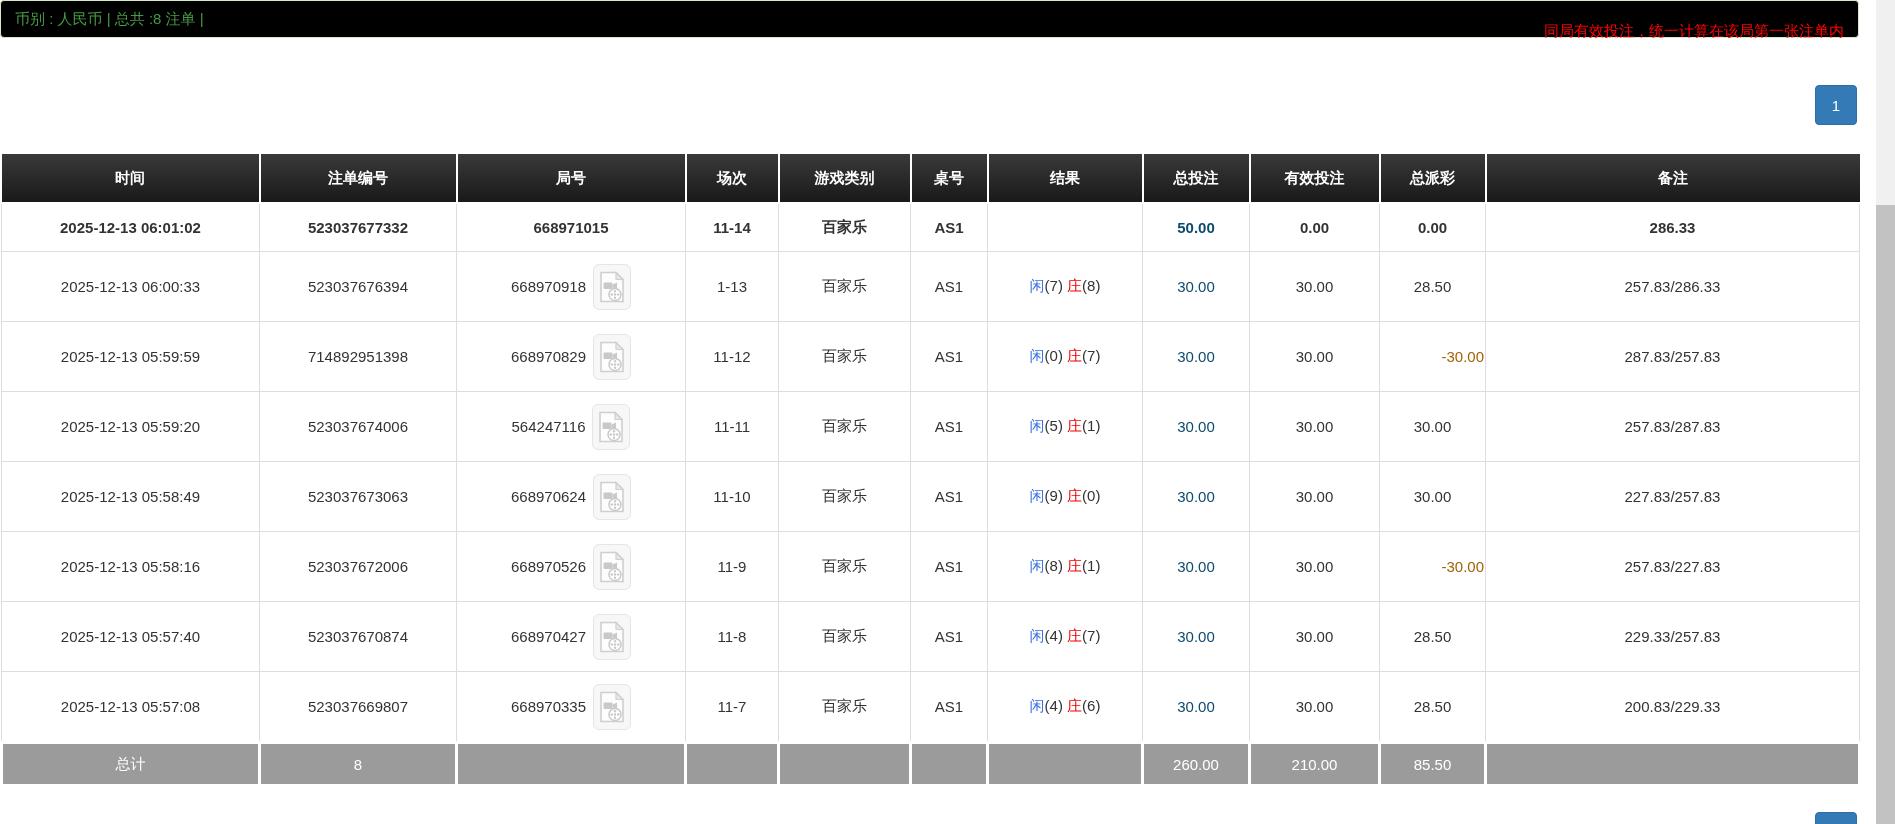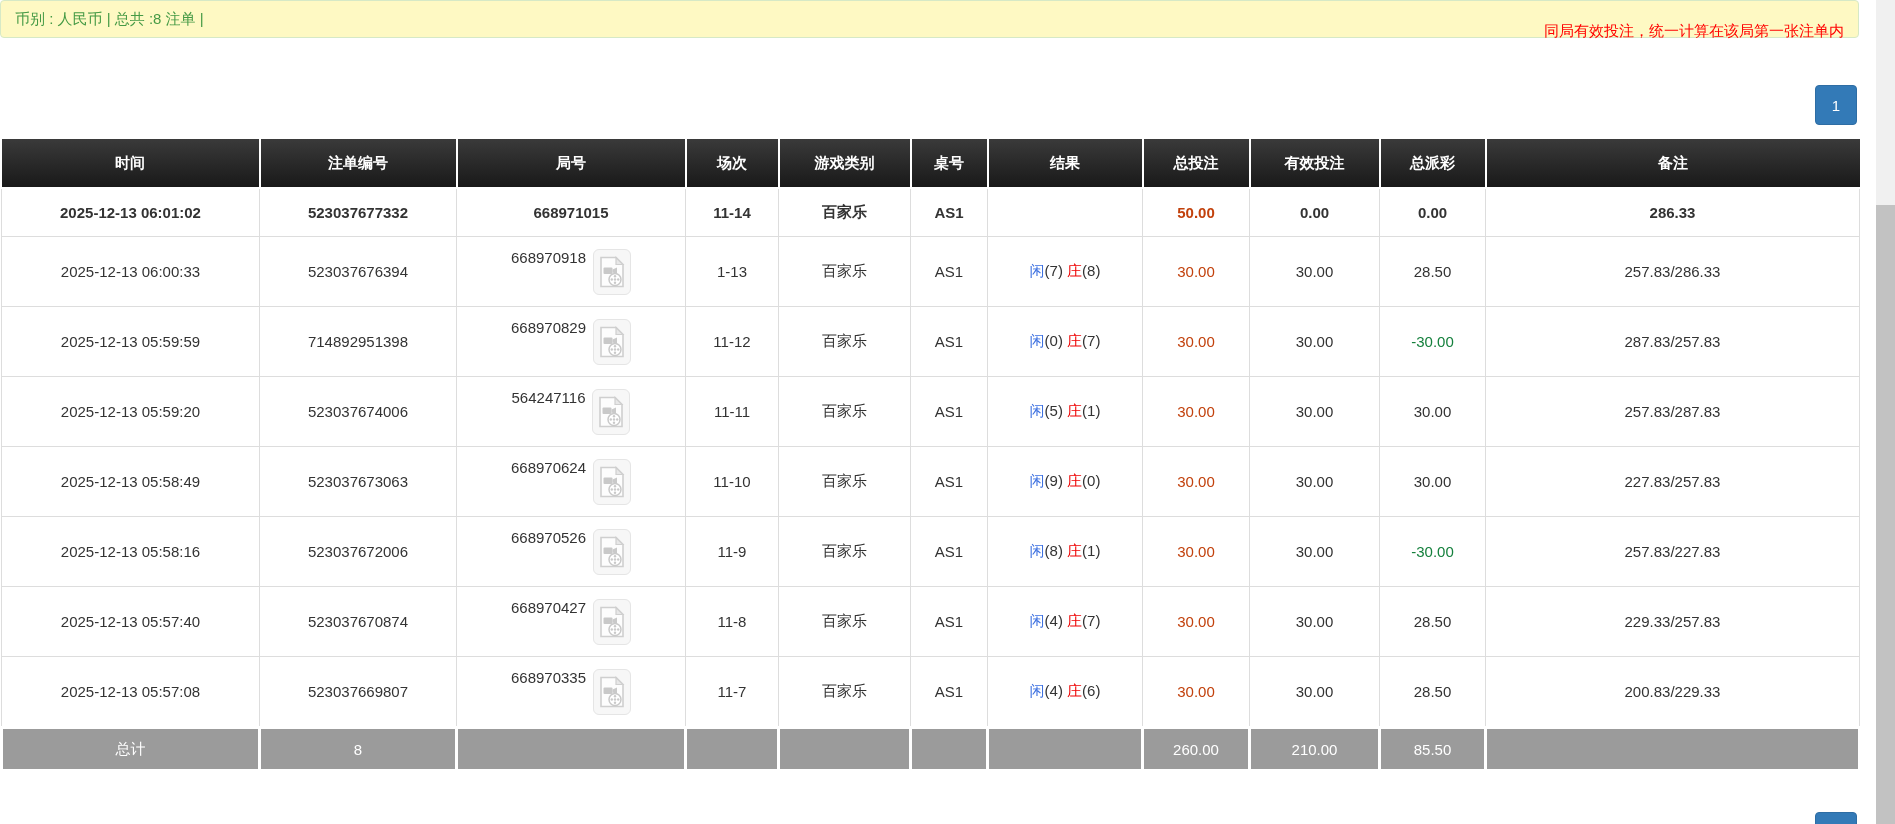--- a/index.html
+++ b/index.html
@@ -1,49 +1,49 @@
 <!DOCTYPE html>
 <html><head>
 <meta charset="utf-8">
 <style>
   html,body { margin:0; padding:0; }
   body { font-family: "Liberation Sans", "DejaVu Sans", sans-serif; background:#fff; }
   #screen { position:relative; width:1895px; height:824px; overflow:hidden; background:#fff; }
 
   
   .alert-bar { position:absolute; left:0; top:0; width:1859px; height:38px; box-sizing:border-box;
-    background:#fef9c3; border:1px solid #d6e9c6; border-radius:4px;
+    background:#000000; border:1px solid #d6e9c6; border-radius:4px;
     display:flex; justify-content:space-between; align-items:center; padding:0 14px; font-size:15px; }
   .alert-left { color:#459a45; }
   .alert-right { color:#ff0000;margin-top:24px; }
 
   
   .pager { position:absolute; width:42px; height:40px; background:#337ab7; border:1px solid #2e6da4;
     border-radius:4px; color:#fff; font-size:15px; display:flex; align-items:center; justify-content:center;
     box-sizing:border-box; cursor:pointer; }
   .pager-top { left:1815px; top:85px; }
   .pager-bottom { left:1815px; top:812px; }
 
   
-  .table-wrap { position:absolute; left:0; top:139px; width:1858px; }
+  .table-wrap { position:absolute; left:0; top:154px; width:1858px; }
   table { border-collapse:collapse; table-layout:fixed; width:1858px; font-size:15px; }
   thead th { background:linear-gradient(#3a3a3a,#191919); color:#fff; font-weight:bold; height:46px;
     border-right:2px solid #fff; border-bottom:2px solid #fff; text-align:center; }
   thead th:last-child { border-right:none; }
   tbody td { border:1px solid #ddd; color:#333; text-align:center; vertical-align:middle; background:#fff; }
   tbody tr.first-row td { height:45px;font-weight:bold; }
   tbody tr td { height:67px; }
   tfoot td { background:#9b9b9b; color:#fff; border:3px solid #fff; height:38px; text-align:center; }
 
-  .blue-val { color:#c2410c; cursor:pointer; }
-  .neg { color:#15803d; }
+  .blue-val { color:#0c4a6e; cursor:pointer; }
+  .neg { color:#a16207;text-align:right; }
   .res-player { color:#3b6fe0; }
   .res-banker { color:#ee0000; }
 
-  .round-wrap { display:inline-flex; align-items:flex-start; gap:7px; }
+  .round-wrap { display:inline-flex; align-items:center; gap:7px; }
   .video-btn { display:inline-flex; align-items:center; justify-content:center; width:36px; height:44px;
     background:#f7f7f7; border:1px solid #e5e5e5; border-radius:6px; cursor:pointer; }
 
   
   .scrollbar-track { position:absolute; left:1876px; top:0; width:19px; height:824px; background:#f0f0f0; cursor:pointer; }
   .scrollbar-thumb { position:absolute; left:0; top:205px; width:19px; height:619px; background:#c2c2c2; cursor:grab; }
 </style>
 </head>
 <body>
 

